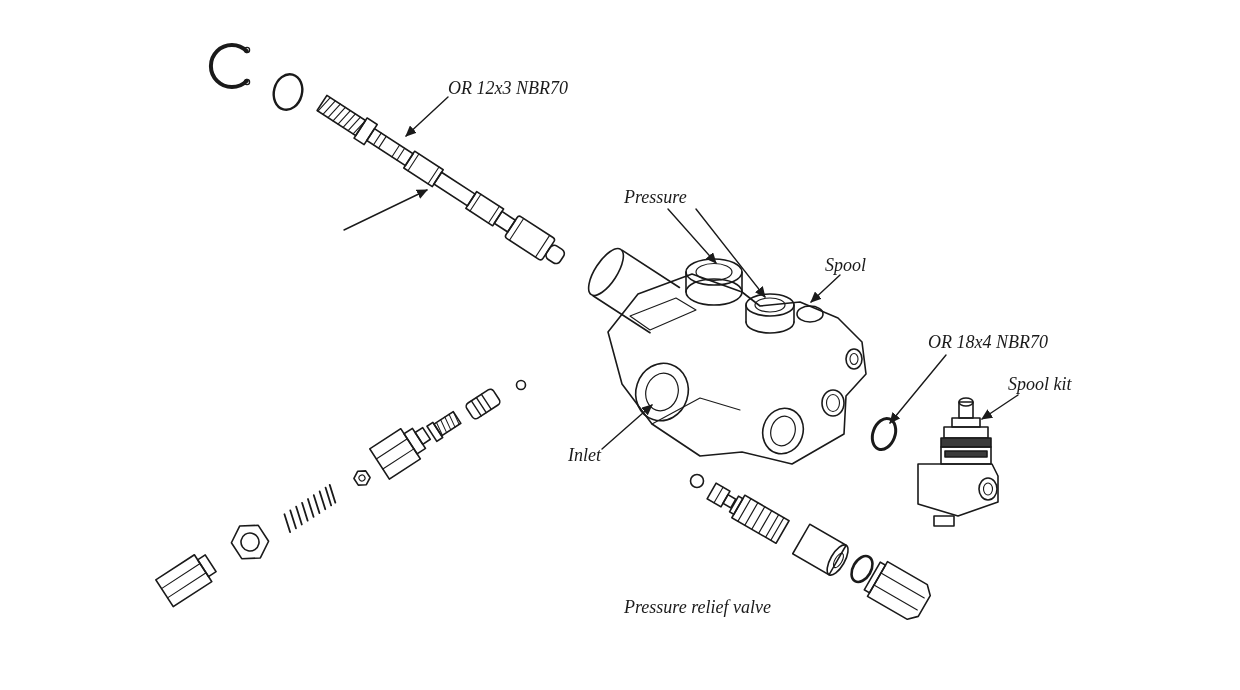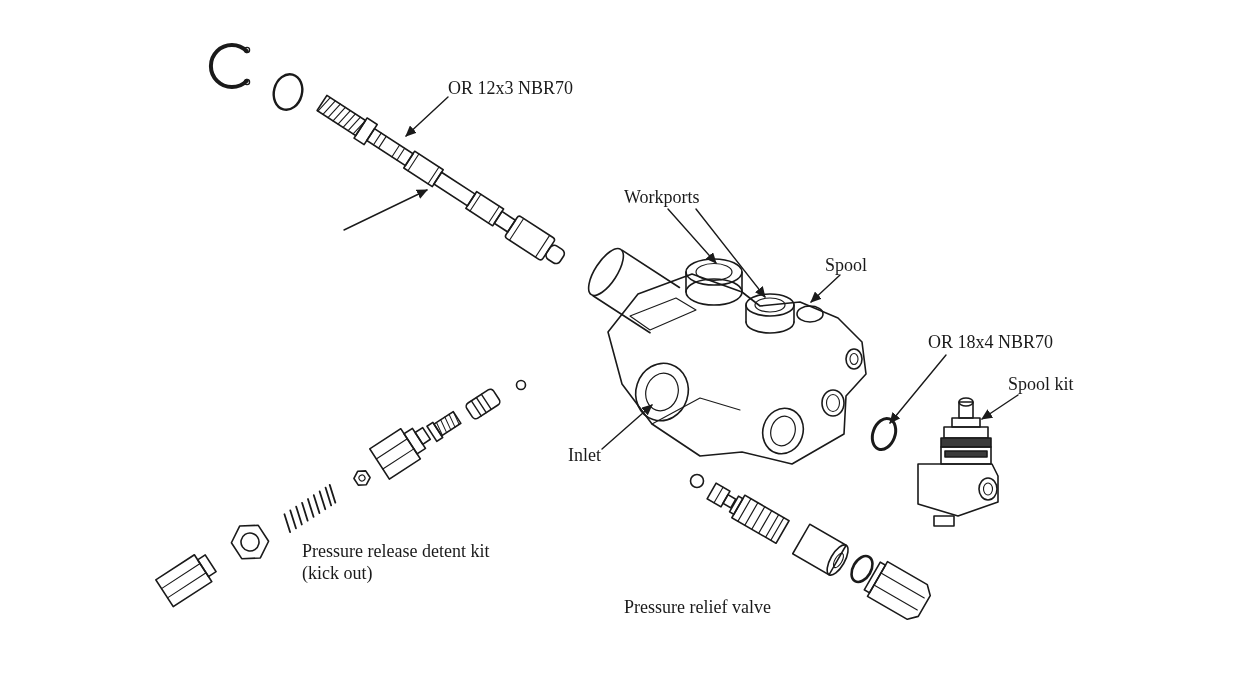--- a/index.html
+++ b/index.html
@@ -4,20 +4,21 @@
 <style>
   * { margin: 0; padding: 0; box-sizing: border-box; }
   html, body { background: #ffffff; }
   body { font-family: "Liberation Serif", serif; }
   .stage {
     position: relative;
     width: 1240px;
     height: 690px;
     background: #ffffff;
     overflow: hidden;
+    font-style: italic;
   }
   .stage svg { position: absolute; left: 0; top: 0; }
   .label {
     position: absolute;
     font-size: 18px;
     line-height: 22px;
     color: var(--line, #1a1a1a);
     white-space: nowrap;
   }
 </style>
@@ -196,26 +197,22 @@
         <line x1="946" y1="355" x2="890" y2="423" marker-end="url(#arrow)"></line>
         <line x1="1018" y1="395" x2="982" y2="419" marker-end="url(#arrow)"></line>
         <line x1="602" y1="449" x2="652" y2="405" marker-end="url(#arrow)"></line>
       </g>
     </g>
   </svg>
 
   <div class="label" style="left:448px; top:77px">OR 12x3 NBR70</div>
 
 
-  <div class="label" style="left:624px; top:186px">Workports</div>
+  <div class="label" style="left:624px; top:186px">Pressure</div>
   <div class="label" style="left:825px; top:254px">Spool</div>
   <div class="label" style="left:928px; top:331px">OR 18x4 NBR70</div>
   <div class="label" style="left:1008px; top:373px">Spool kit</div>
   <div class="label" style="left:568px; top:444px">Inlet</div>
 
-  <div class="label" style="left:302px; top:540px">
-    <span>Pressure release detent kit</span><br>
-    <span>(kick out)</span>
-  </div>
 
   <div class="label" style="left:624px; top:596px">Pressure relief valve</div>
 
 </div>
 
 </body></html>

